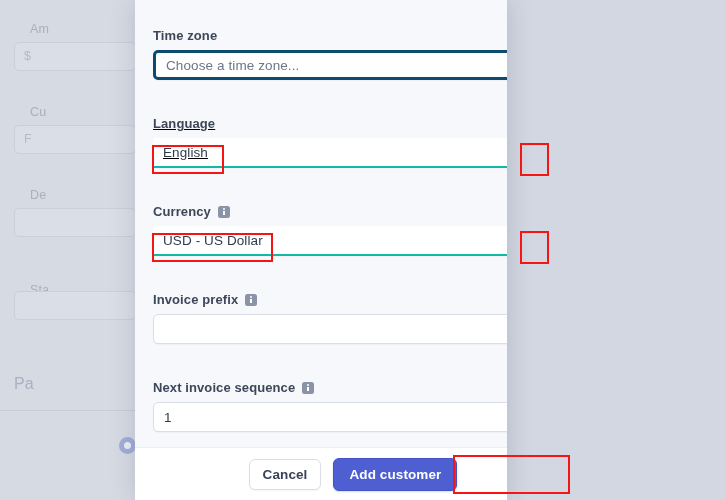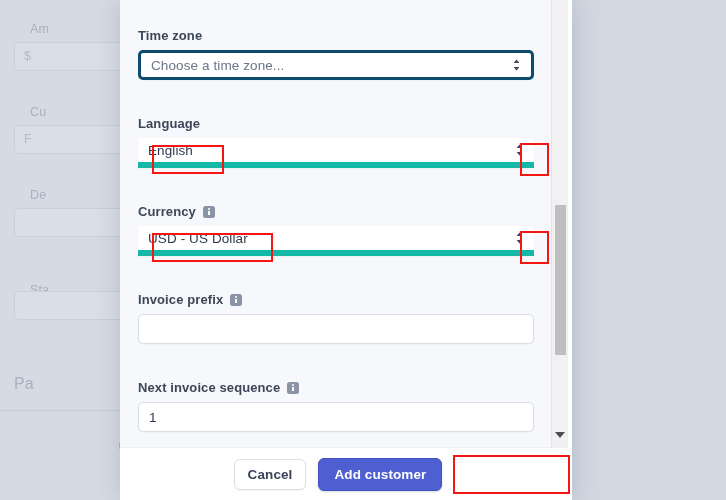--- a/index.html
+++ b/index.html
@@ -74,23 +74,23 @@
     position: absolute;
     left: 5px; top: 5px;
     width: 7px; height: 7px;
     border-radius: 50%;
     background: #eceef6;
   }
 
   
   .modal {
     position: absolute;
-    left: 120px;
+    left: 135px;
     top: 0;
-    width: 452px;
+    width: 372px;
     height: 500px;
     background: #ffffff;
     box-shadow: 0 0 24px rgba(40,50,80,.18);
     overflow: hidden;
   }
   .modal-body {
     position: absolute;
     left: 0; top: 0;
     width: 448px;
     height: 447px;
@@ -159,21 +159,21 @@
     color: #2f3a4d;
     padding: 0 30px 0 10px;
     letter-spacing: .1px;
   }
   .control.bordered {
     border: 3px solid #0c4a6e;
     box-shadow: 0 1px 1px rgba(40,50,80,.04);
   }
   .control.underline {
     border: none;
-    border-bottom: 6px solid #14b8a6;
+    border-bottom: 2px solid #14b8a6;
     border-radius: 3px 3px 0 0;
     box-shadow: 0 1px 0 rgba(40,50,80,.03);
   }
   .control.input-box {
     border: 1px solid #d9dee7;
     box-shadow: 0 1px 1px rgba(40,50,80,.04);
     padding-right: 10px;
   }
   .control .placeholder {
     color: #6b7688;
@@ -307,21 +307,21 @@
         </div>
         <div class="control bordered">
           <span class="placeholder">Choose a time zone...</span>
           <svg class="chev" viewBox="0 0 11 15">
             <path d="M5.5 2 L8.4 5.6 L2.6 5.6 Z" fill="#3d4759"></path>
             <path d="M5.5 13 L8.4 9.4 L2.6 9.4 Z" fill="#3d4759"></path>
           </svg>
         </div>
       </div>
 
-      <div class="field" style="top:116px;">
+      <div class="field" style="top:116px;text-decoration:underline;">
         <div class="field-label">
           <span>Language</span>
         </div>
         <div class="control underline">
           <span>English</span>
           <svg class="chev" viewBox="0 0 11 15">
             <path d="M5.5 2 L8.4 5.6 L2.6 5.6 Z" fill="#3d4759"></path>
             <path d="M5.5 13 L8.4 9.4 L2.6 9.4 Z" fill="#3d4759"></path>
           </svg>
         </div>

